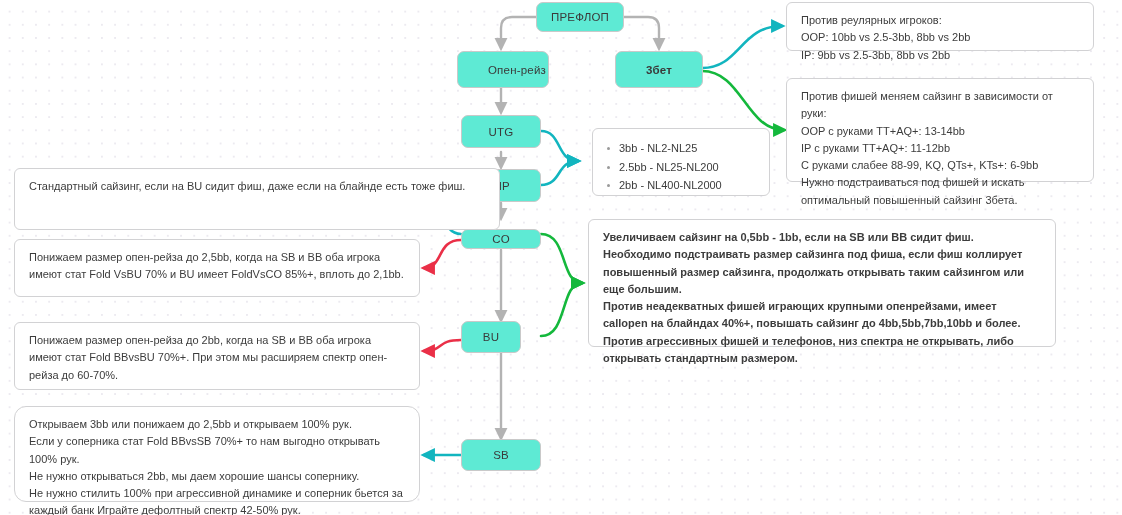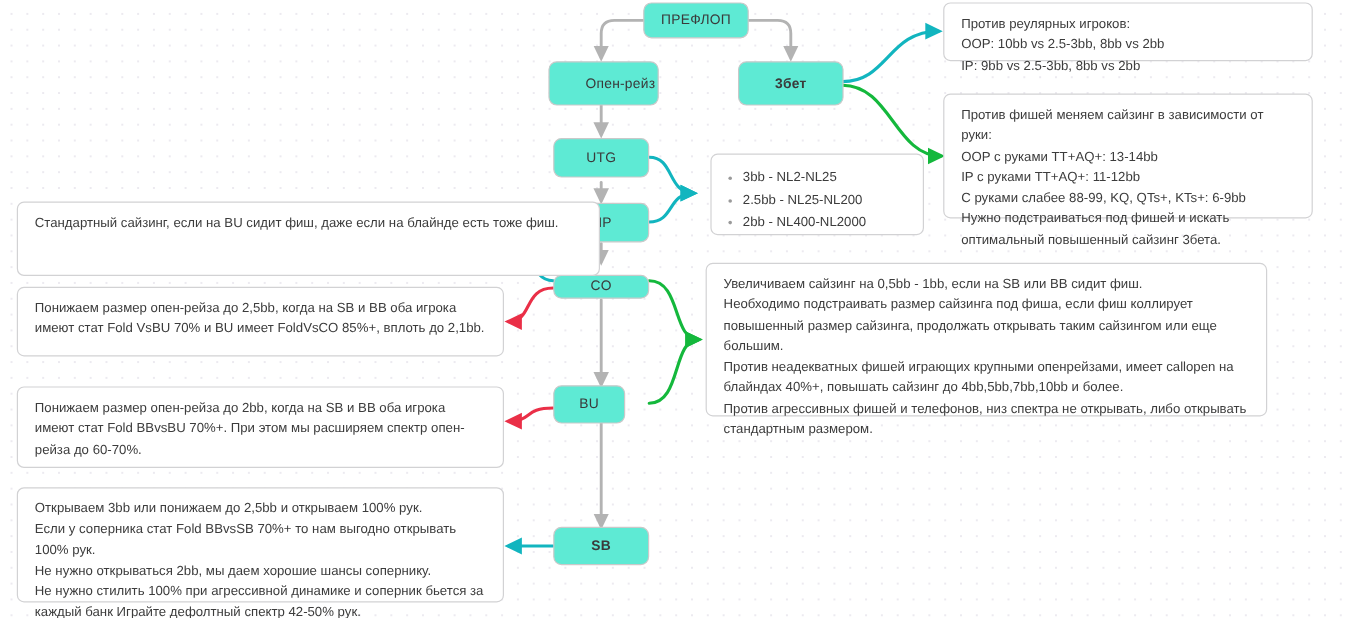--- a/index.html
+++ b/index.html
@@ -151,21 +151,21 @@
   </div>
 
   <div class="node" style="left:461px;top:219px;width:80px;height:20px;margin-top:10px;">
     <span>CO</span>
   </div>
 
   <div class="node" style="left:461px;top:321px;width:60px;height:32px;">
     <span>BU</span>
   </div>
 
-  <div class="node" style="left:461px;top:439px;width:80px;height:32px;font-weight:bold;">
+  <div class="node" style="left:461px;top:439px;width:80px;height:32px;">
     <span>SB</span>
   </div>
 
   <div class="note" style="left:786px;top:2px;width:308px;height:49px;">
     <span class="ln" style="display:block;">Против реулярных игроков:</span>
     <span class="ln" style="display:block;">OOP: 10bb vs 2.5-3bb, 8bb vs 2bb</span>
     <span class="ln" style="display:block;">IP: 9bb vs 2.5-3bb, 8bb vs 2bb</span>
   </div>
 
   <div class="note" style="left:786px;top:78px;width:308px;height:104px;">
@@ -176,39 +176,39 @@
     <span class="ln" style="display:block;">Нужно подстраиваться под фишей и искать</span>
     <span class="ln" style="display:block;">оптимальный повышенный сайзинг 3бета.</span>
   </div>
 
   <div class="bullets" style="left:592px;top:128px;width:178px;height:68px;">
     <span class="bi">3bb - NL2-NL25</span>
     <span class="bi">2.5bb - NL25-NL200</span>
     <span class="bi">2bb - NL400-NL2000</span>
   </div>
 
-  <div class="note wrap" style="left:588px;top:219px;width:468px;height:128px;">
+  <div class="note wrap" style="left:588px;top:219px;width:468px;height:128px;font-weight:bold;">
     <span class="ln">Увеличиваем сайзинг на 0,5bb - 1bb, если на SB или BB сидит фиш.</span>
     <span class="ln">Необходимо подстраивать размер сайзинга под фиша, если фиш коллирует повышенный размер сайзинга, продолжать открывать таким сайзингом или еще большим.</span>
     <span class="ln">Против неадекватных фишей играющих крупными опенрейзами, имеет callopen на блайндах 40%+, повышать сайзинг до 4bb,5bb,7bb,10bb и более.</span>
     <span class="ln">Против агрессивных фишей и телефонов, низ спектра не открывать, либо открывать стандартным размером.</span>
   </div>
 
   <div class="note wrap" style="left:14px;top:168px;width:486px;height:62px;">
     <span class="ln">Стандартный сайзинг, если на BU сидит фиш, даже если на блайнде есть тоже фиш.</span>
   </div>
 
   <div class="note wrap" style="left:14px;top:239px;width:406px;height:58px;">
     <span class="ln">Понижаем размер опен-рейза до 2,5bb, когда на SB и BB оба игрока имеют стат Fold VsBU 70% и BU имеет FoldVsCO 85%+, вплоть до 2,1bb.</span>
   </div>
 
   <div class="note wrap" style="left:14px;top:322px;width:406px;height:68px;">
     <span class="ln">Понижаем размер опен-рейза до 2bb, когда на SB и BB оба игрока имеют стат Fold BBvsBU 70%+. При этом мы расширяем спектр опен-рейза до 60-70%.</span>
   </div>
 
-  <div class="note wrap" style="left:14px;top:406px;width:406px;height:96px;">
+  <div class="note wrap" style="left:14px;top:406px;width:406px;height:96px;border-radius:12px;">
     <span class="ln">Открываем 3bb или понижаем до 2,5bb и открываем 100% рук.</span>
     <span class="ln">Если у соперника стат Fold BBvsSB 70%+ то нам выгодно открывать 100% рук.</span>
     <span class="ln">Не нужно открываться 2bb, мы даем хорошие шансы сопернику.</span>
     <span class="ln">Не нужно стилить 100% при агрессивной динамике и соперник бьется за каждый банк Играйте дефолтный спектр 42-50% рук.</span>
   </div>
 
 </div>
 
 </body></html>

